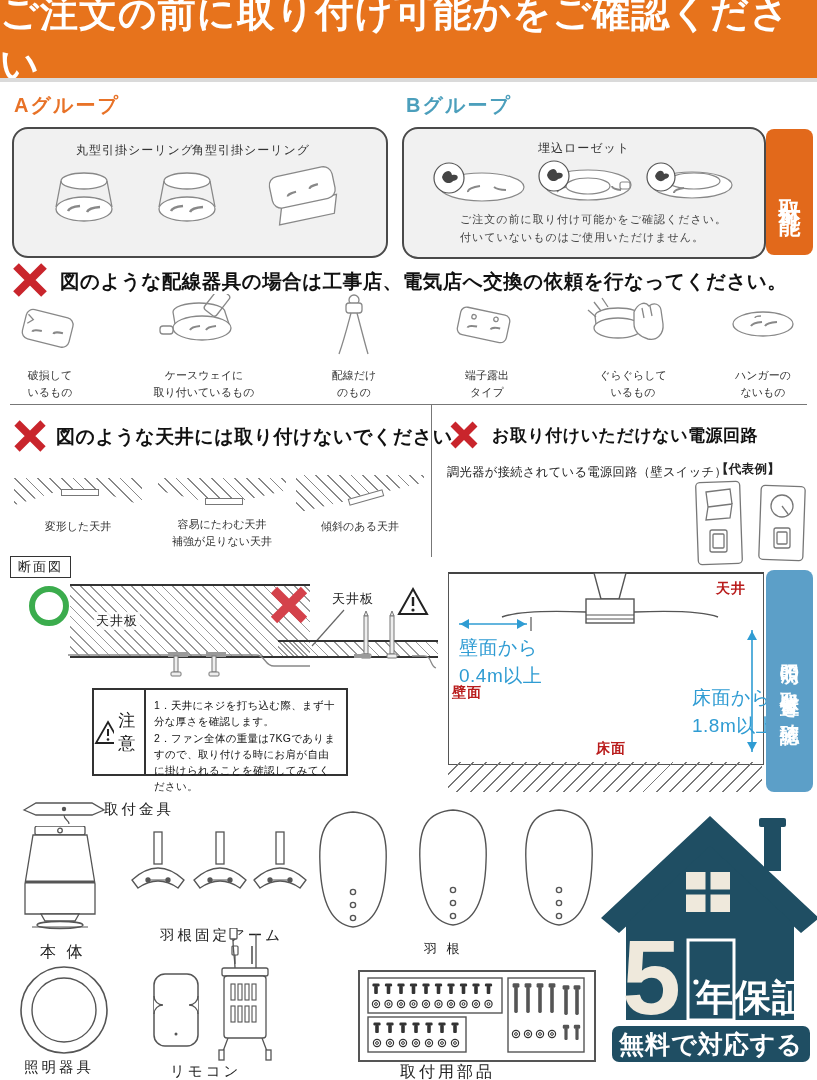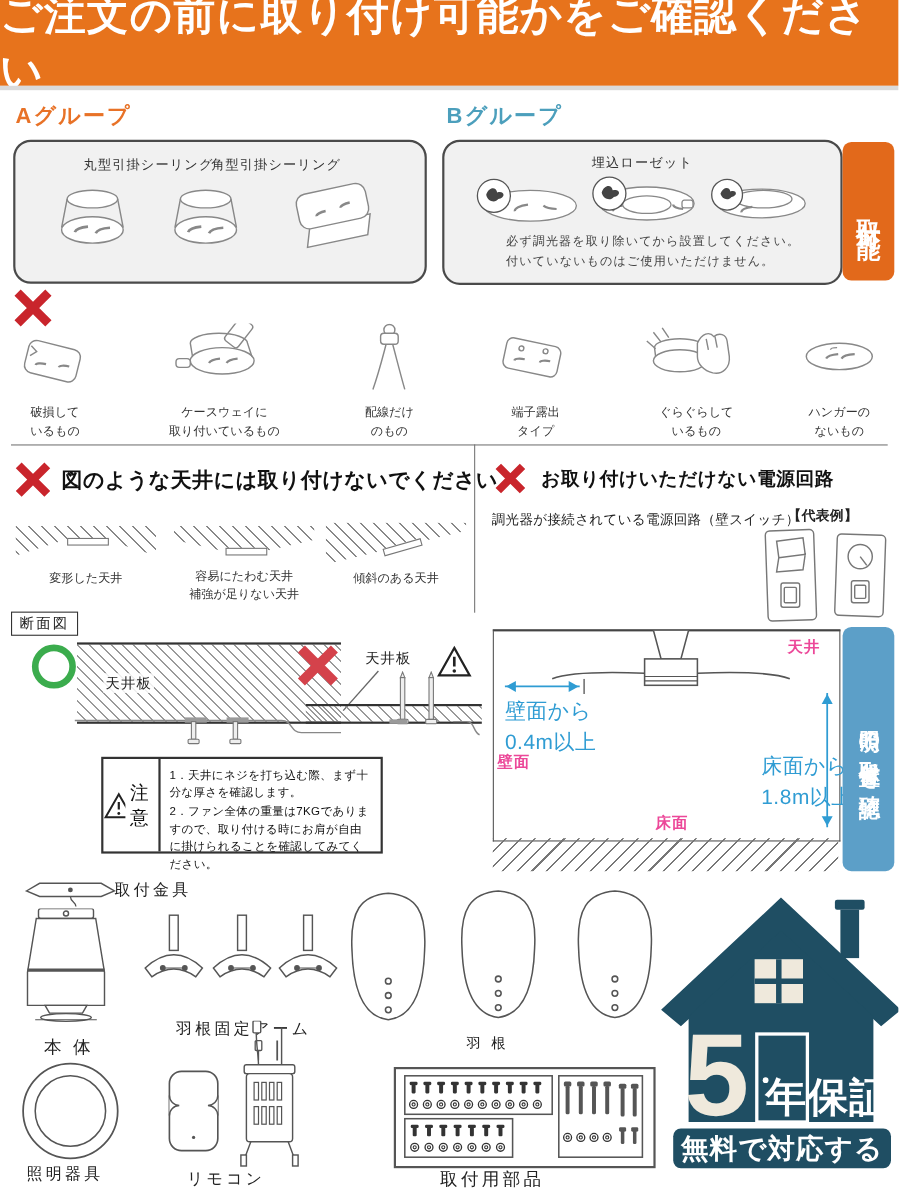--- a/index.html
+++ b/index.html
@@ -30,21 +30,21 @@
   .hatchfloor{background:repeating-linear-gradient(135deg,transparent 0 8px,#777 8px 9.4px);}
   .notch{background:#fff;border:1px solid #777;}
   .crosslabel{border:1.5px solid #333;font-size:13px;padding:1px 7px;background:#fff;letter-spacing:2px;}
   .boardlabel{font-size:13px;color:#222;background:rgba(255,255,255,.85);padding:0 2px;letter-spacing:1px;}
   .greenring{width:28px;height:28px;border:6px solid #3BAC4D;border-radius:50%;}
   .cautionbox{border:2px solid #333;display:flex;background:#fff;}
   .cautionleft{width:54px;border-right:2px solid #333;display:flex;flex-direction:row;align-items:center;justify-content:center;gap:4px;}
   .cautionword{font-size:17px;letter-spacing:1px;color:#111;}
   .cautiontext{font-size:10.5px;line-height:1.55;color:#111;padding:7px 8px;letter-spacing:.3px;}
   .posbox{border:1.5px solid #555;border-top:2px solid #444;background:#fff;}
-  .postext{font-size:14px;font-weight:bold;color:#ec4899;letter-spacing:1px;}
+  .postext{font-size:14px;font-weight:bold;color:#b91c1c;letter-spacing:1px;}
   .bluetext{font-size:19px;font-weight:normal;color:#2F9CD3;line-height:1.45;letter-spacing:.5px;}
   .partlabel{font-size:14.5px;color:#222;letter-spacing:3px;}
   .ptext{font-size:12.5px;color:#222;letter-spacing:.3px;}
   .hwbox{border:2px solid #555;background:#fff;}
   svg{display:block;}
 </style>
 </head>
 <body>
 
 <div id="page">
@@ -104,29 +104,30 @@
         </g>
         <g transform="translate(288,56)">
           <ellipse cx="0" cy="0" rx="40" ry="13"></ellipse>
           <ellipse cx="2" cy="-4" rx="26" ry="8"></ellipse>
           <path d="M-18 8 a14 5 0 0 1 10 -5" fill="none" stroke-width="2"></path>
           <circle cx="-31" cy="-8" r="14" stroke="#555"></circle>
           <path d="M-37 -9 c2 -6 8 -7 9 -2 c6 -2 7 4 1 5 c-3 4 -9 2 -10 -3 z" fill="#444" stroke="none"></path>
         </g>
       </g>
     </svg>
-    <div class="abs note" style="left:56px;top:83px;">必ず調光器を取り除いてから設置してください。</div>
+    <div class="abs note" style="left:56px;top:83px;">ご注文の前に取り付け可能かをご確認ください。</div>
     <div class="abs note" style="left:56px;top:101px;">付いていないものはご使用いただけません。</div>
   </div>
 
   <div class="abs vbadge" style="left:766px;top:129px;width:47px;height:126px;">取付可能</div>
 
   <svg class="abs" style="left:10px;top:260px;" width="40" height="40">
     <path d="M6 6 L34 34 M34 6 L6 34" stroke="#C9252C" stroke-width="8"></path>
   </svg>
+  <div class="abs sect-title" style="left:60px;top:268px;">図のような配線器具の場合は工事店、電気店へ交換の依頼を行なってください。</div>
 
   <svg class="abs" style="left:0;top:294px;" width="817" height="72">
     <g stroke="#888" fill="#fff" stroke-width="1.3">
 
       <g transform="translate(28,14) rotate(14)">
         <rect x="0" y="0" width="48" height="30" rx="7"></rect>
         <path d="M10 22 a9 3 0 0 1 9 -3 M40 16 a9 3 0 0 0 -9 3" fill="none" stroke-width="2"></path>
         <path d="M2 6 l6 4 -5 5" fill="none"></path>
       </g>
 

